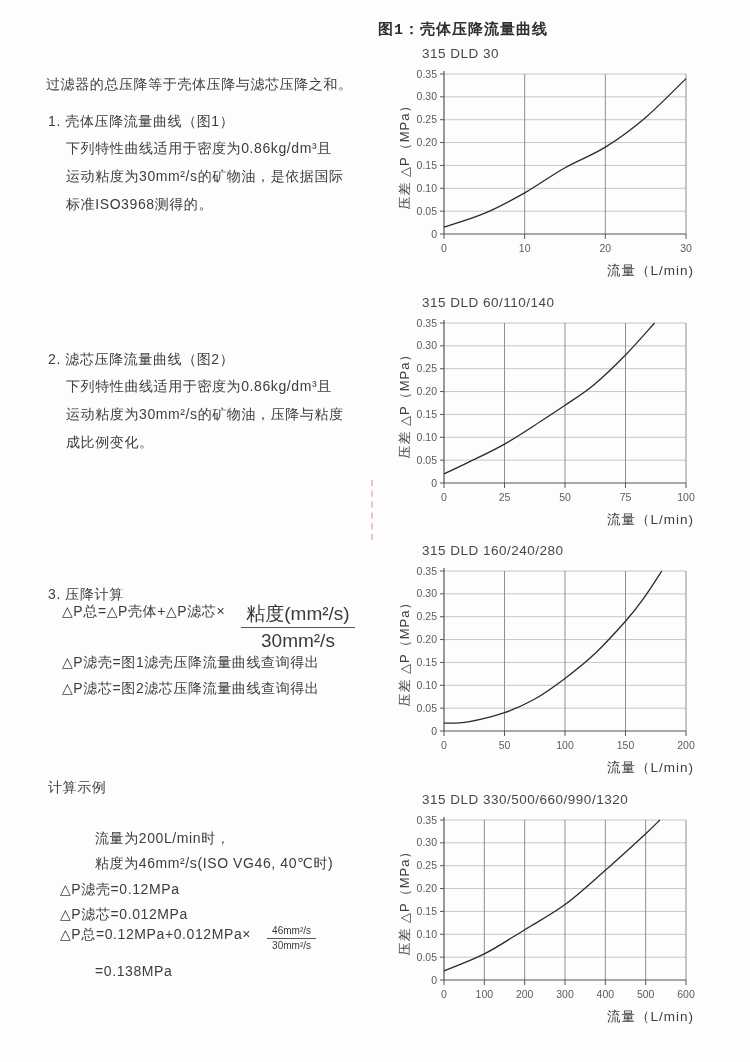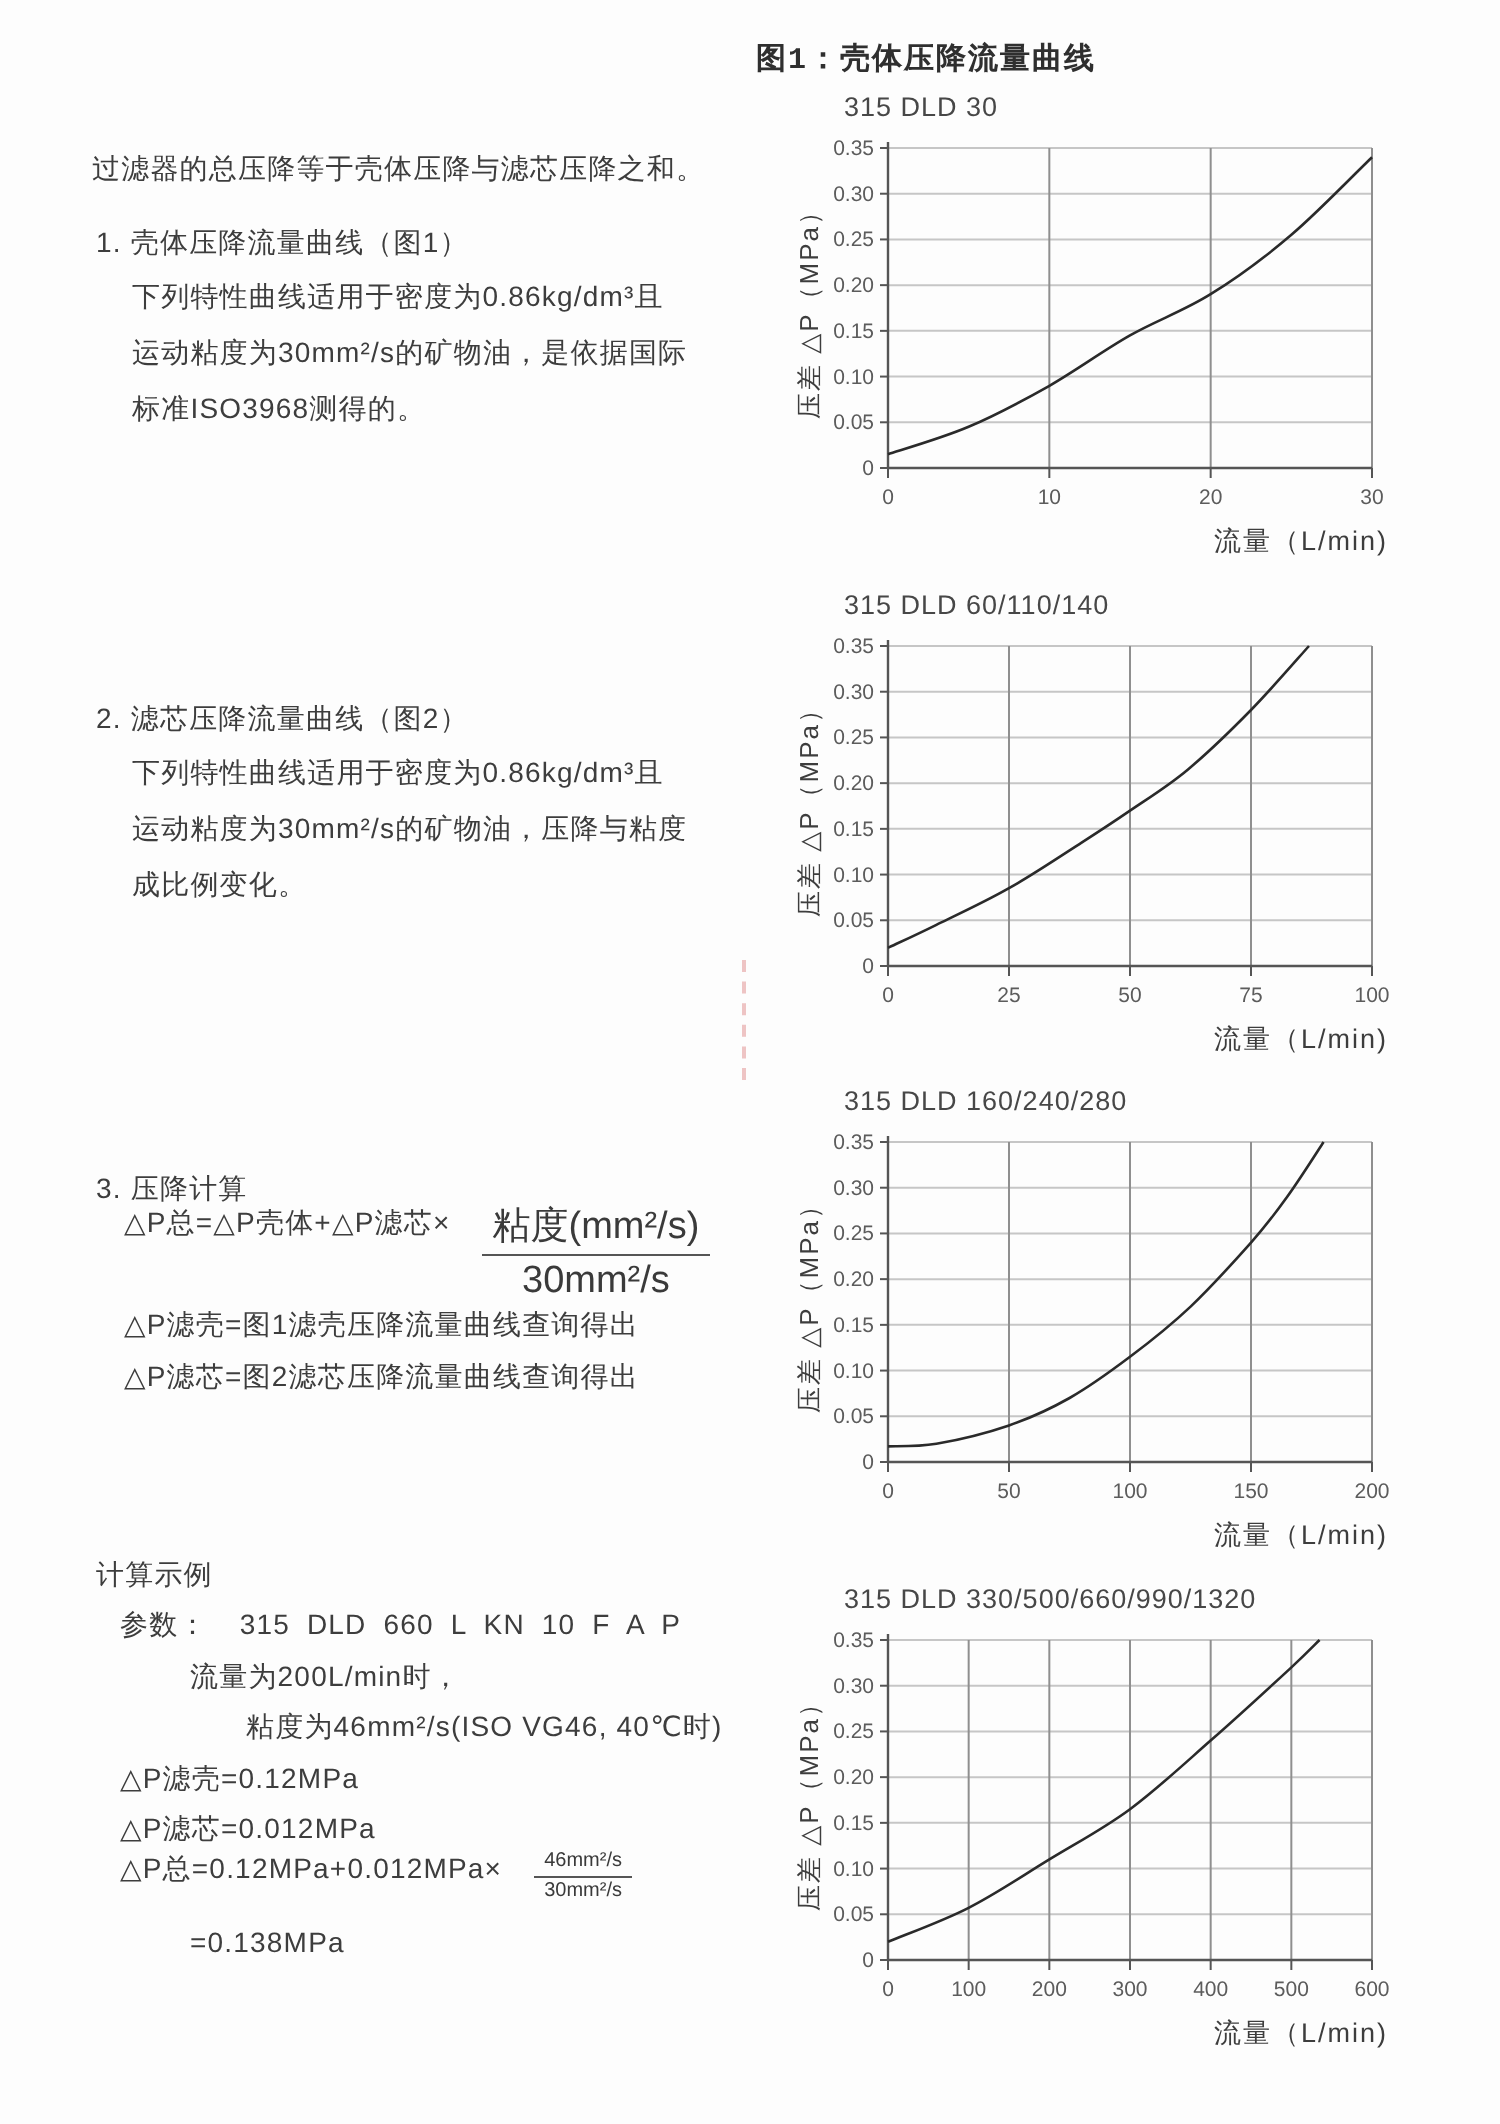--- a/index.html
+++ b/index.html
@@ -46,26 +46,22 @@
     <span class="t">△P总=△P壳体+△P滤芯×</span>
     <span class="frac">
       <span class="num">粘度(mm²/s)</span>
       <span class="den">30mm²/s</span>
     </span>
   </div>
   <div class="abs t" style="left:62px;top:653px;">△P滤壳=图1滤壳压降流量曲线查询得出</div>
   <div class="abs t" style="left:62px;top:679px;">△P滤芯=图2滤芯压降流量曲线查询得出</div>
 
   <div class="abs t" style="left:48px;top:778px;">计算示例</div>
-  <div class="abs row" style="left:60px;top:803px;">
-    <span class="t">参数：</span>
-    <span class="t" style="word-spacing:4px;">315 DLD 660 L KN 10 F A P</span>
-  </div>
   <div class="abs t" style="left:95px;top:829px;">流量为200L/min时，</div>
-  <div class="abs t" style="left:95px;top:854px;margin-left:28px;">粘度为46mm²/s(ISO VG46, 40℃时)</div>
+  <div class="abs t" style="left:95px;top:854px;">粘度为46mm²/s(ISO VG46, 40℃时)</div>
   <div class="abs t" style="left:60px;top:880px;">△P滤壳=0.12MPa</div>
   <div class="abs t" style="left:60px;top:905px;">△P滤芯=0.012MPa</div>
   <div class="abs row" style="left:60px;top:925px;">
     <span class="t">△P总=0.12MPa+0.012MPa×</span>
     <span class="frac small">
       <span class="num">46mm²/s</span>
       <span class="den">30mm²/s</span>
     </span>
   </div>
   <div class="abs t" style="left:95px;top:962px;">=0.138MPa</div>

